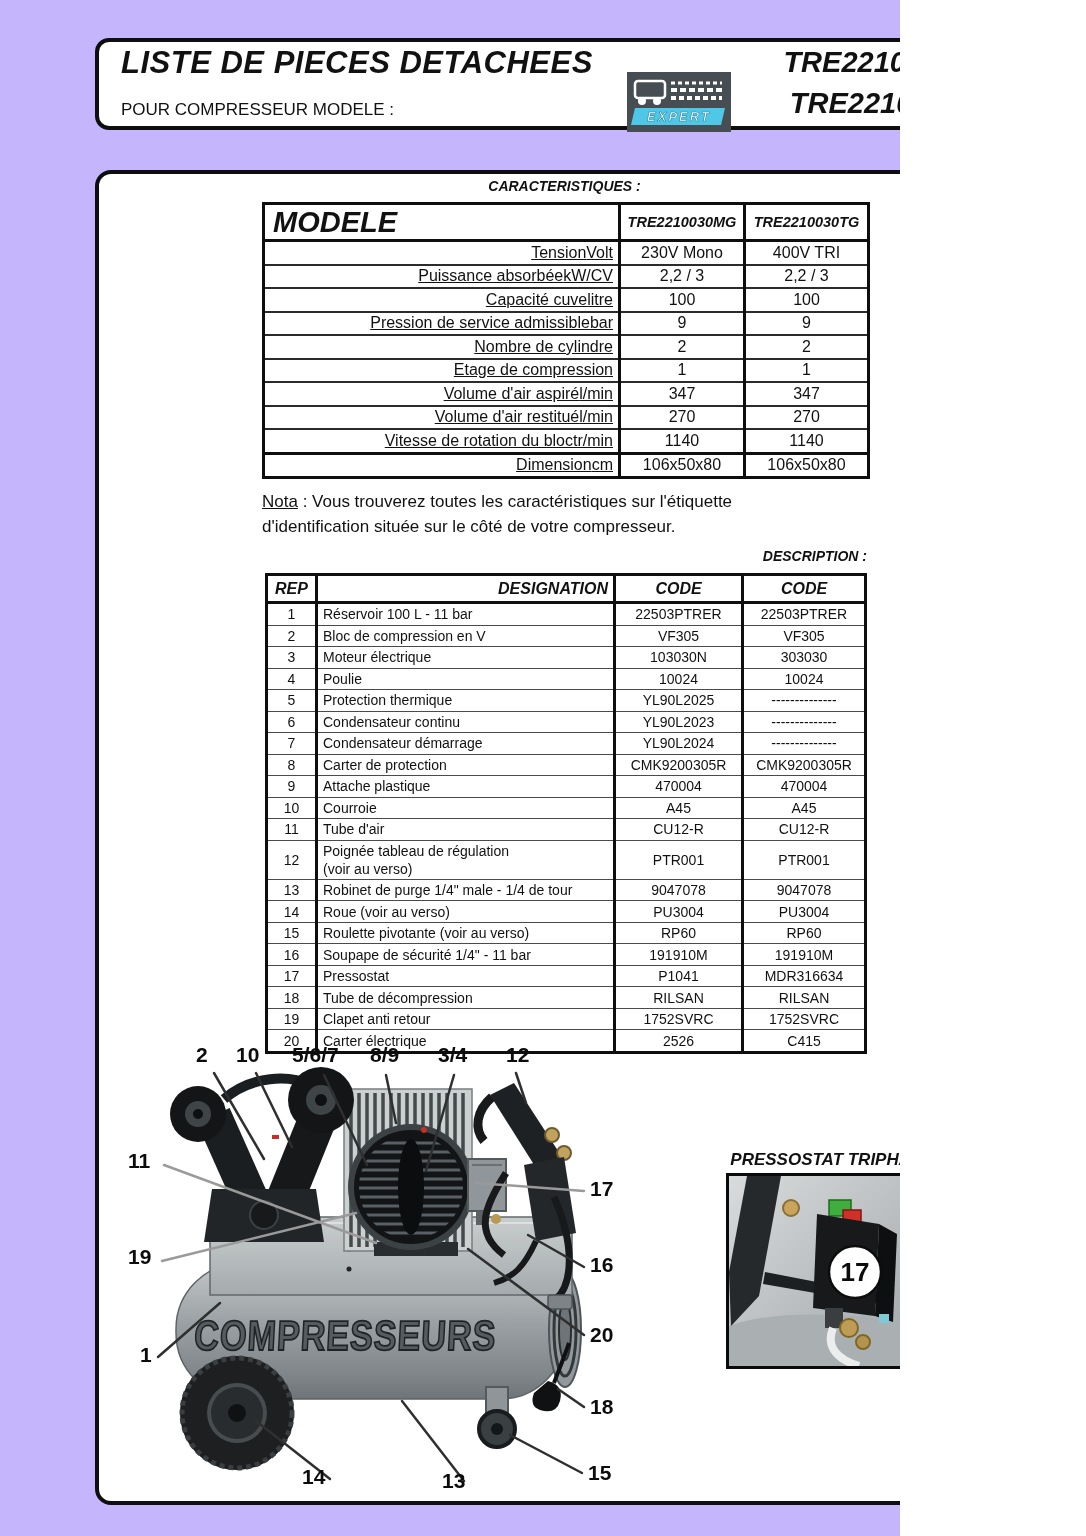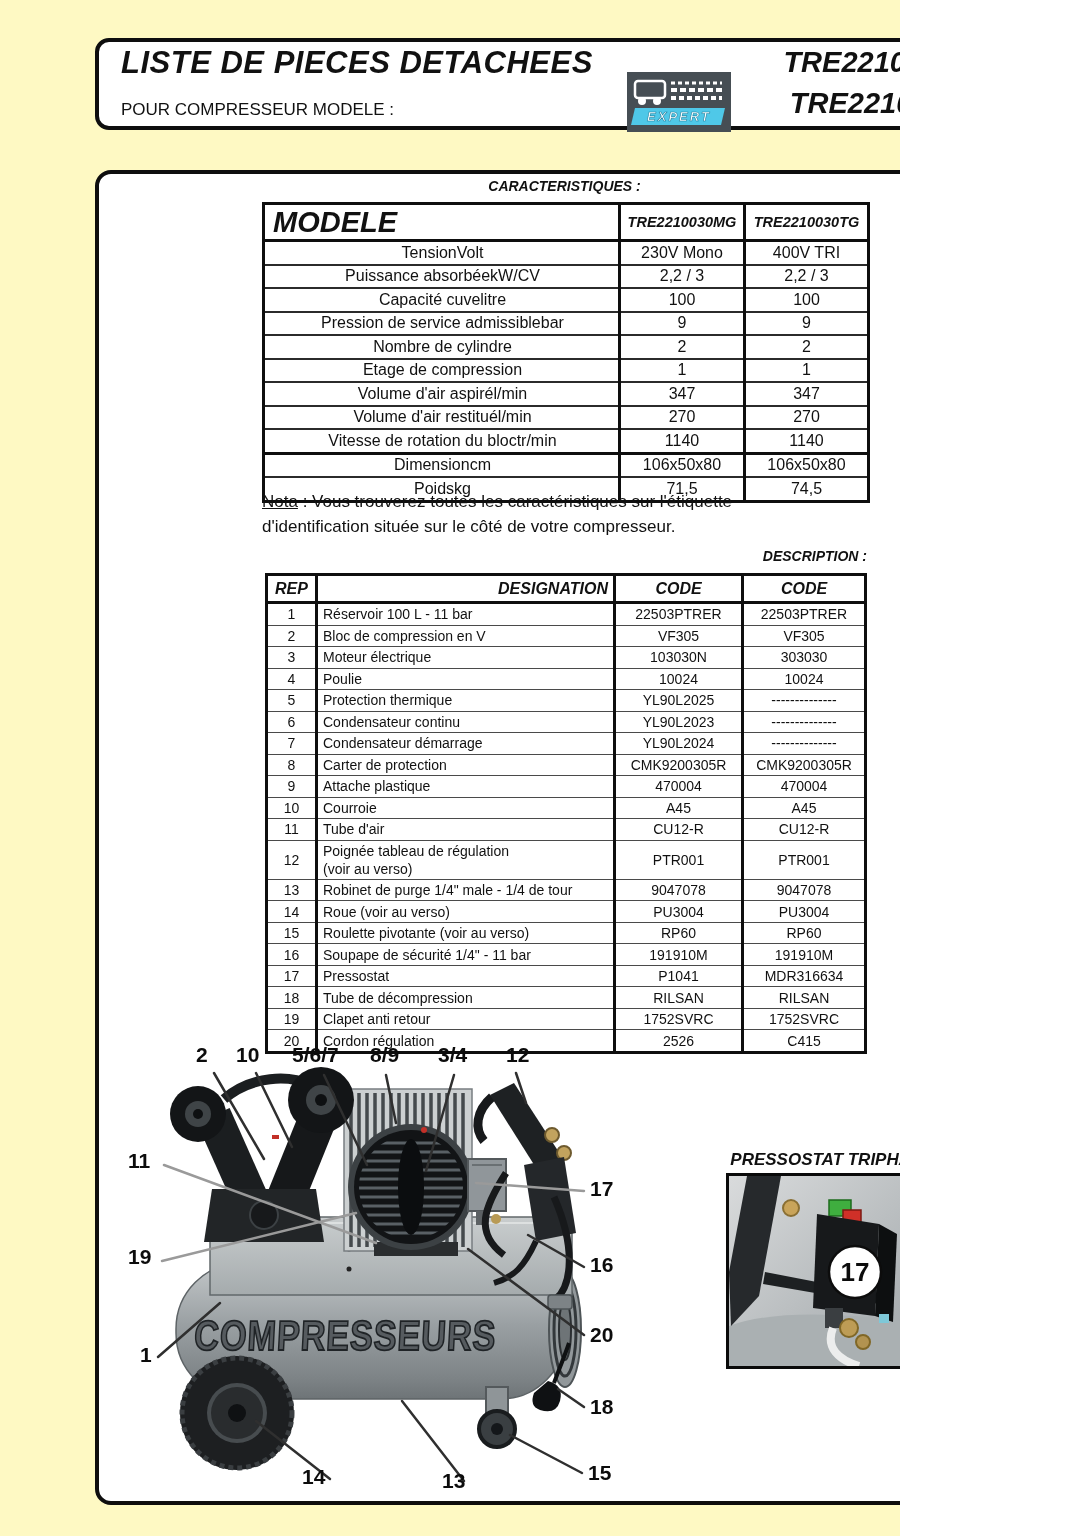--- a/index.html
+++ b/index.html
@@ -1,17 +1,17 @@
 <!DOCTYPE html>
 <html><head>
 <meta charset="utf-8">
 <style>
   html,body { margin:0; padding:0; background:#ffffff; }
   .page {
-    position:relative; width:900px; height:1536px; background:#fef9c3;
+    position:relative; width:900px; height:1536px; background:#c4b5fd;
     font-family:"Liberation Sans", sans-serif; color:#111; overflow:hidden;
   }
   
   .header-box {
     position:absolute; left:95px; top:38px; width:912px; height:84px;
     border:4px solid #0e0e0e; border-radius:14px; background:#fff;
   }
   .header-title {
     position:absolute; left:22px; top:3px; font-size:31px; font-weight:bold;
     font-style:italic; letter-spacing:.5px; white-space:nowrap;
@@ -42,21 +42,21 @@
   }
   .char-table th, .char-table td { border-left:3px solid #0e0e0e; padding:0; }
   .char-table th:first-child, .char-table td:first-child { border-left:none; }
   .char-table thead th { height:34px; border-bottom:3px solid #0e0e0e; }
   .char-table .modele-cell {
     text-align:left; font-size:29px; font-weight:bold; font-style:italic; padding-left:8px;
   }
   .char-table .model-col { font-size:14.5px; font-weight:bold; font-style:italic; text-align:center; }
   .char-table tbody td { height:21.5px; border-top:2px solid #2b2b2b; }
   .char-table tbody tr:nth-of-type(10) td { border-top:3px solid #0e0e0e; }
-  .char-table .lblwrap { display:flex; justify-content:center; padding:0 5px 0 7px; }
+  .char-table .lblwrap { display:flex; justify-content:flex-end; padding:0 5px 0 7px;text-decoration:underline; }
   .char-table .val { text-align:center; }
   
   .nota {
     position:absolute; left:163px; top:316px; width:607px; text-align:left;
     font-size:17px; line-height:1.45; color:#111;
   }
   .nota .nota-label { text-decoration:underline; }
   
   .desc-table {
     position:absolute; left:166px; top:399px; width:601px;
@@ -237,30 +237,20 @@
             <td>
               <div class="lblwrap">
                 <span>Dimension</span>
                 <span>cm</span>
               </div>
             </td>
             <td class="val">106x50x80</td>
             <td class="val">106x50x80</td>
           </tr>
 
-          <tr>
-            <td>
-              <div class="lblwrap">
-                <span>Poids</span>
-                <span>kg</span>
-              </div>
-            </td>
-            <td class="val">71,5</td>
-            <td class="val">74,5</td>
-          </tr>
         </tbody>
     </table>
 
     <div class="nota">
       <span class="nota-label">Nota</span><span> : Vous trouverez toutes les caractéristiques sur l'étiquette</span><br>
       <span>d'identification située sur le côté de votre compresseur.</span>
     </div>
 
     <div class="section-title" style="top:374px;text-align:right;">DESCRIPTION :</div>
 
@@ -410,21 +400,21 @@
 
           <tr>
             <td class="rep">19</td>
             <td class="designation">Clapet anti retour</td>
             <td class="code">1752SVRC</td>
             <td class="code">1752SVRC</td>
           </tr>
 
           <tr>
             <td class="rep">20</td>
-            <td class="designation">Cordon régulation</td>
+            <td class="designation">Carter électrique</td>
             <td class="code">2526</td>
             <td class="code">C415</td>
           </tr>
         </tbody>
     </table>
 
     <div class="diagram">
       <svg width="540" height="468" viewBox="0 0 540 468">
         <defs>
           <linearGradient id="tankGrad" x1="0" y1="0" x2="0" y2="1">

